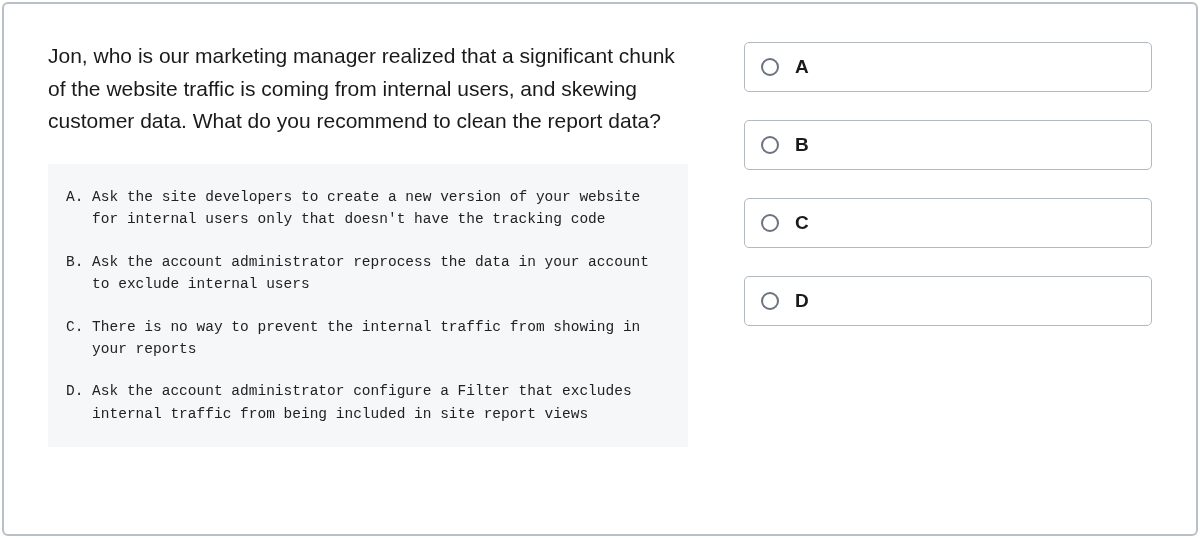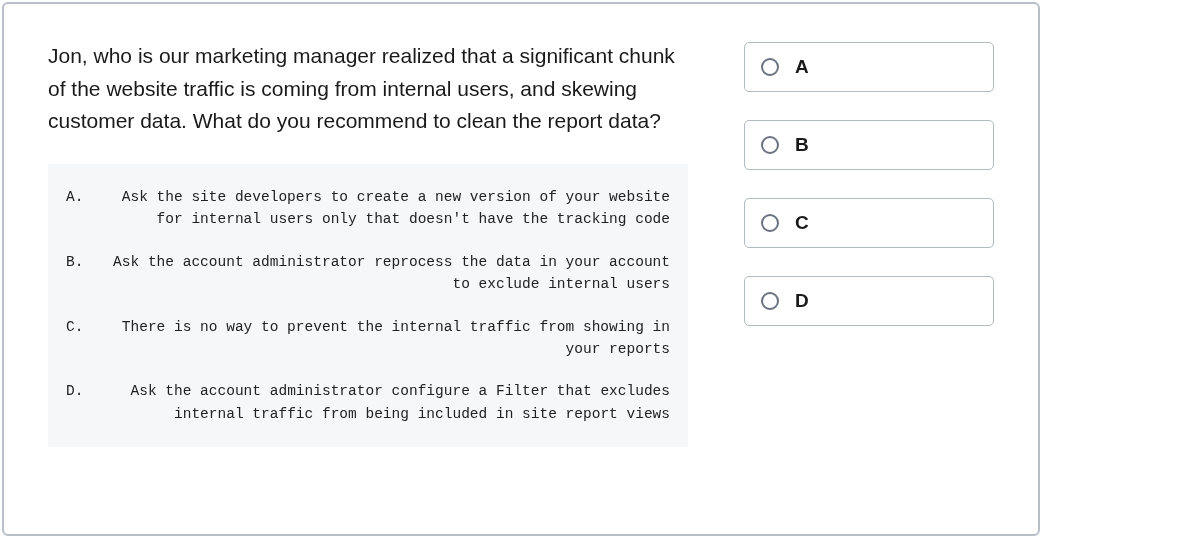--- a/index.html
+++ b/index.html
@@ -8,21 +8,21 @@
       padding: 0;
     }
     body {
       font-family: -apple-system, BlinkMacSystemFont, "Segoe UI", Helvetica, Arial, sans-serif;
       background: #fff;
       width: 1200px;
       height: 538px;
       overflow: hidden;
     }
     .frame {
-      width: 1038px;
+      width: 1196px;
       height: 534px;
       margin: 2px;
       border: 2px solid #b9bfc6;
       border-radius: 6px;
       padding: 36px 44px;
       display: flex;
       gap: 56px;
     }
     .left-col {
       flex: 0 0 640px;
@@ -50,21 +50,20 @@
       margin-bottom: 20px;
     }
     .option-row:last-child {
       margin-bottom: 0;
     }
     .option-letter {
       white-space: pre;
     }
     .option-body {
       flex: 1;
-      text-align: right;
     }
     .right-col {
       flex: 1;
       padding-top: 2px;
     }
     .choice {
       border: 1px solid #b3b9c1;
       border-radius: 5px;
       height: 50px;
       display: flex;

